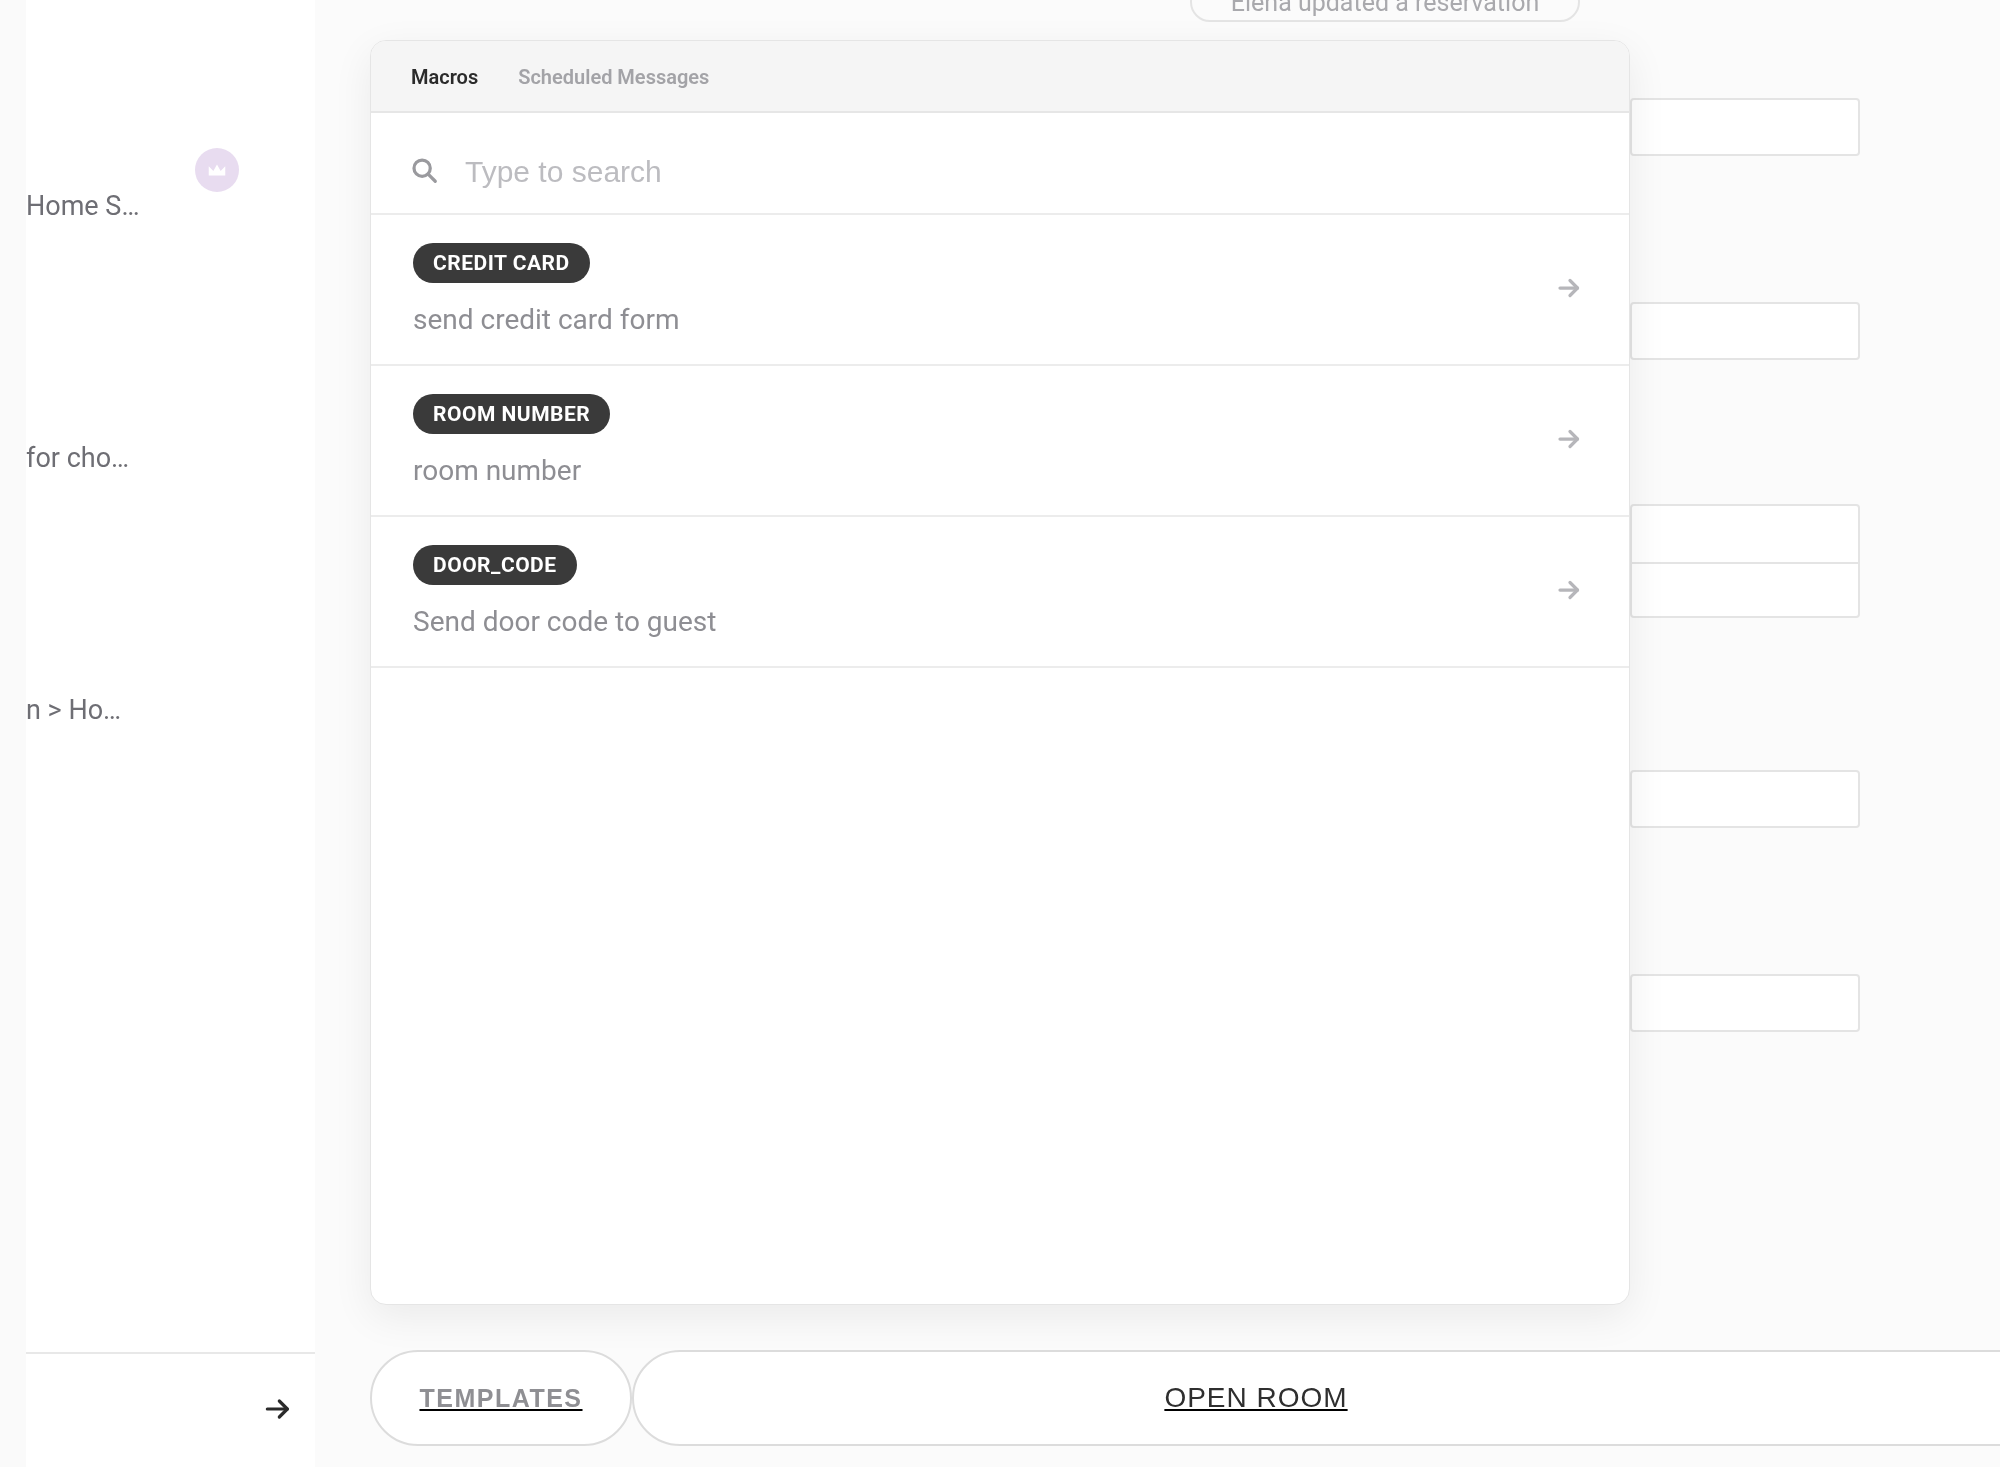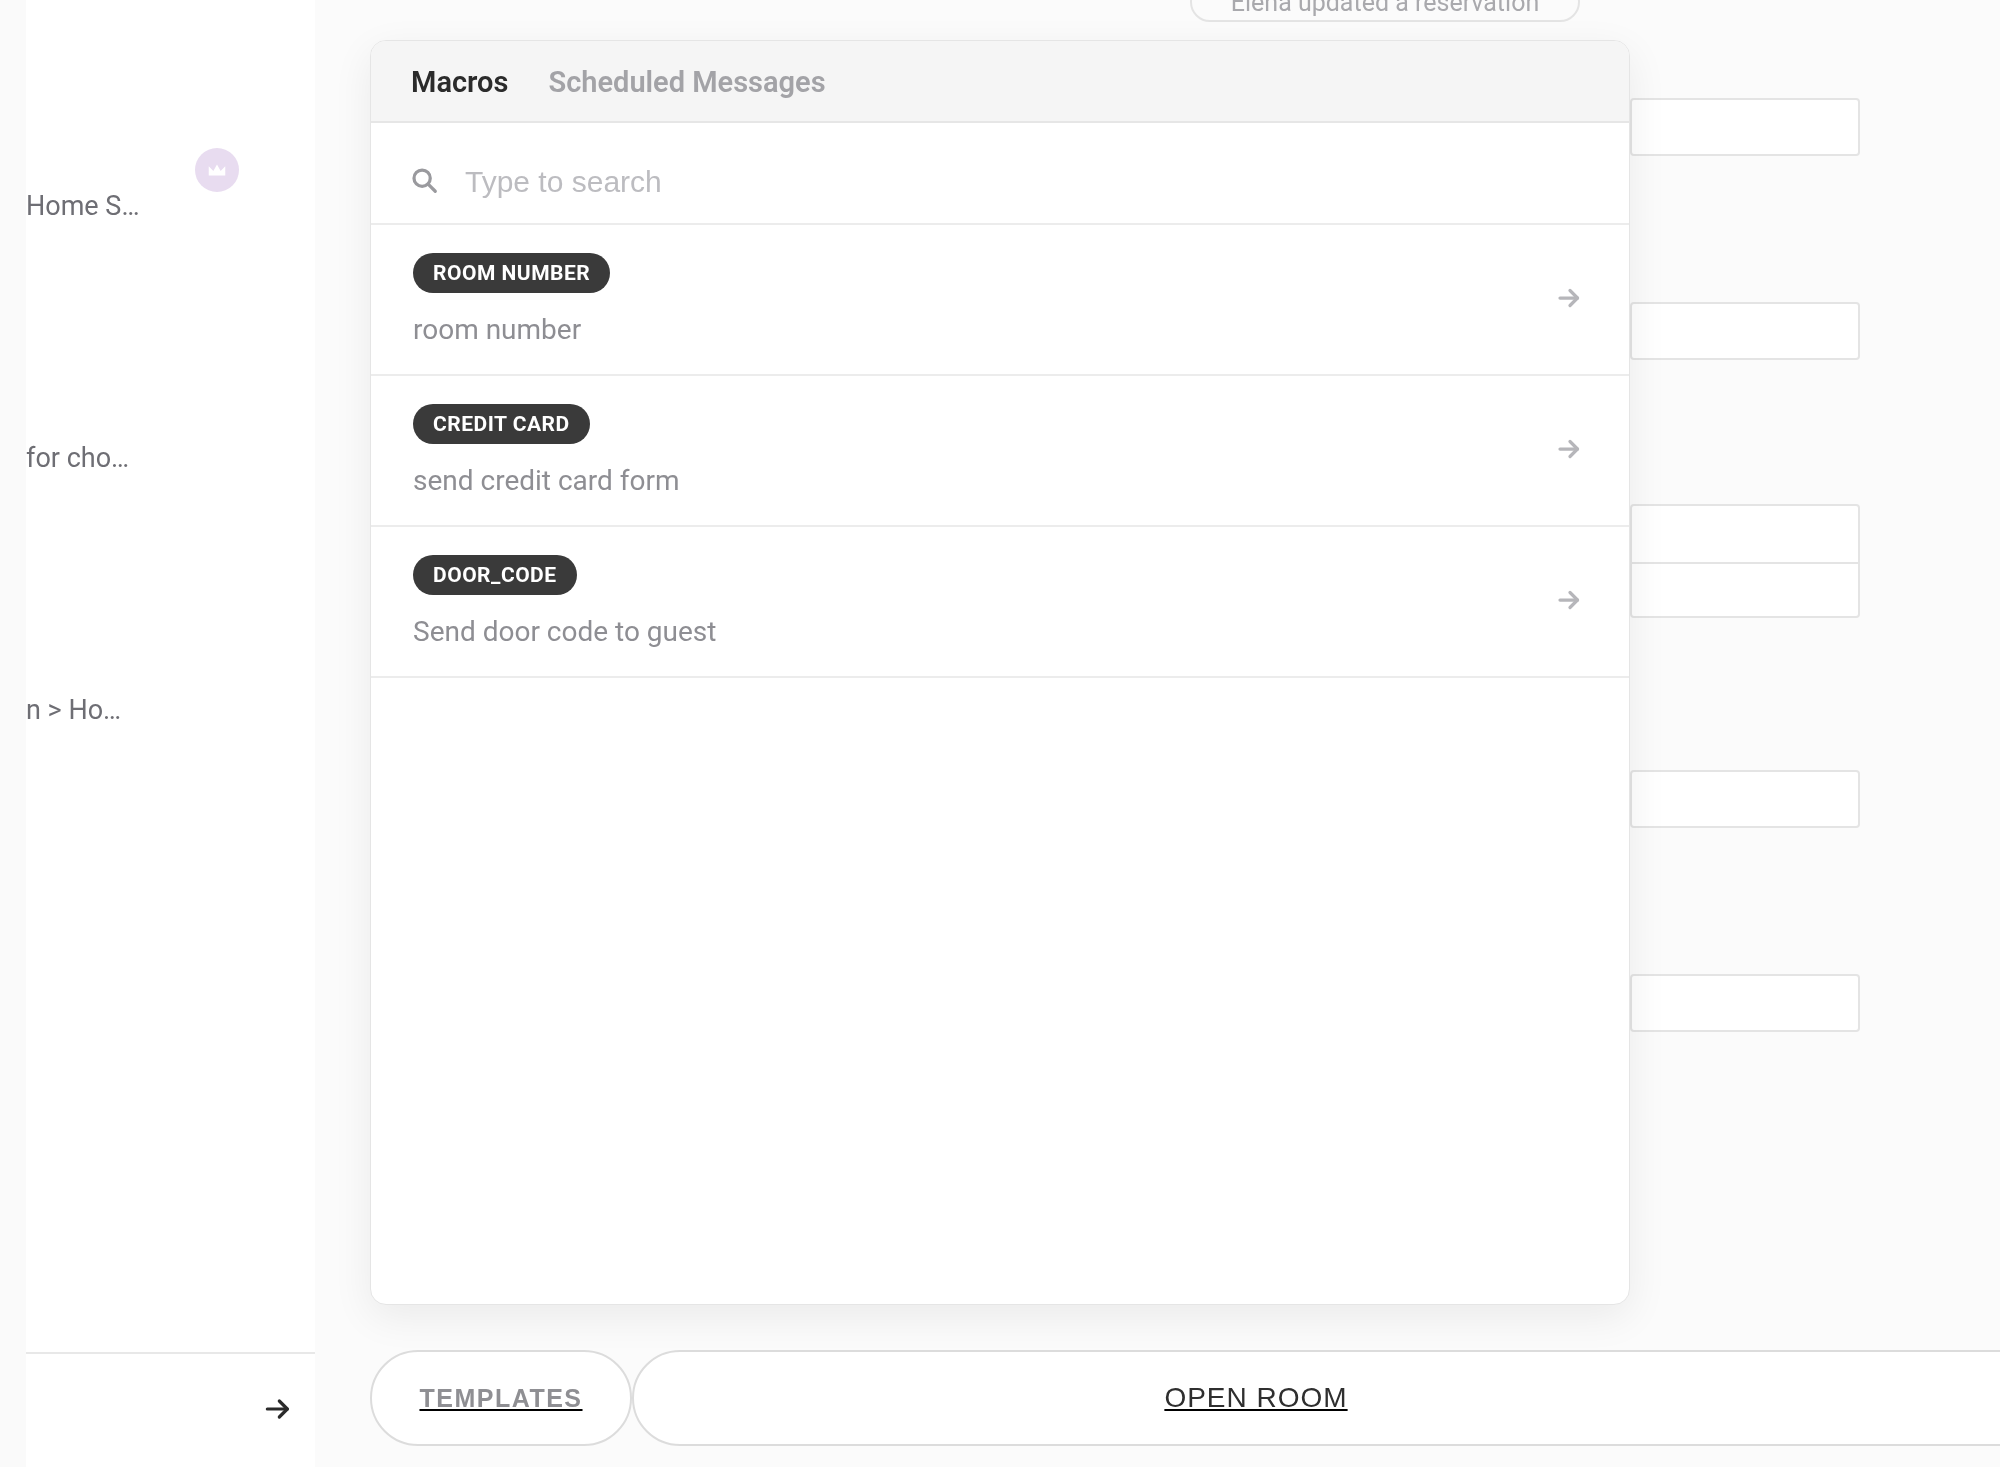--- a/index.html
+++ b/index.html
@@ -148,21 +148,21 @@
     .panel-tabs {
       display: flex;
       align-items: center;
       gap: 40px;
       padding: 24px 40px 22px 40px;
       background: #f5f5f5;
       border-bottom: 2px solid #e6e6e6;
     }
 
     .tab {
-      font-size: 29px;
+      font-size: 20px;
       font-weight: 600;
       color: #a3a3a7;
       cursor: pointer;
     }
 
     .tab.active {
       color: #2b2b2b;
     }
 
     .search-row {
@@ -327,48 +327,48 @@
     <span>
       <svg viewBox="0 0 24 24" fill="none" stroke="#9a9a9e" stroke-width="2.6" stroke-linecap="round">
         <circle cx="10.5" cy="10.5" r="6.5"></circle>
         <line x1="15.5" y1="15.5" x2="21" y2="21"></line>
       </svg>
     </span>
     <input type="text" class="search-input" placeholder="Type to search" style="">
   </div>
 
   <div class="macro-list">
+    <div class="macro-item">
+      <div class="macro-content">
+        <span class="macro-badge">CREDIT CARD</span>
+        <span class="macro-desc">send credit card form</span>
+      </div>
+      <span class="macro-arrow">
+        <svg viewBox="0 0 24 24" fill="none" stroke="#b6b6ba" stroke-width="2.6" stroke-linecap="round" stroke-linejoin="round">
+          <line x1="4" y1="12" x2="18" y2="12"></line>
+          <polyline points="12 6 18 12 12 18"></polyline>
+        </svg>
+      </span>
+    </div>
+
     <div class="macro-item">
       <div class="macro-content">
         <span class="macro-badge">ROOM NUMBER</span>
         <span class="macro-desc">room number</span>
       </div>
       <span class="macro-arrow">
         <svg viewBox="0 0 24 24" fill="none" stroke="#b6b6ba" stroke-width="2.6" stroke-linecap="round" stroke-linejoin="round">
           <line x1="4" y1="12" x2="18" y2="12"></line>
           <polyline points="12 6 18 12 12 18"></polyline>
         </svg>
       </span>
     </div>
 
     <div class="macro-item">
       <div class="macro-content">
-        <span class="macro-badge">CREDIT CARD</span>
-        <span class="macro-desc">send credit card form</span>
-      </div>
-      <span class="macro-arrow">
-        <svg viewBox="0 0 24 24" fill="none" stroke="#b6b6ba" stroke-width="2.6" stroke-linecap="round" stroke-linejoin="round">
-          <line x1="4" y1="12" x2="18" y2="12"></line>
-          <polyline points="12 6 18 12 12 18"></polyline>
-        </svg>
-      </span>
-    </div>
-
-    <div class="macro-item">
-      <div class="macro-content">
         <span class="macro-badge">DOOR_CODE</span>
         <span class="macro-desc">Send door code to guest</span>
       </div>
       <span class="macro-arrow">
         <svg viewBox="0 0 24 24" fill="none" stroke="#b6b6ba" stroke-width="2.6" stroke-linecap="round" stroke-linejoin="round">
           <line x1="4" y1="12" x2="18" y2="12"></line>
           <polyline points="12 6 18 12 12 18"></polyline>
         </svg>
       </span>
     </div>

